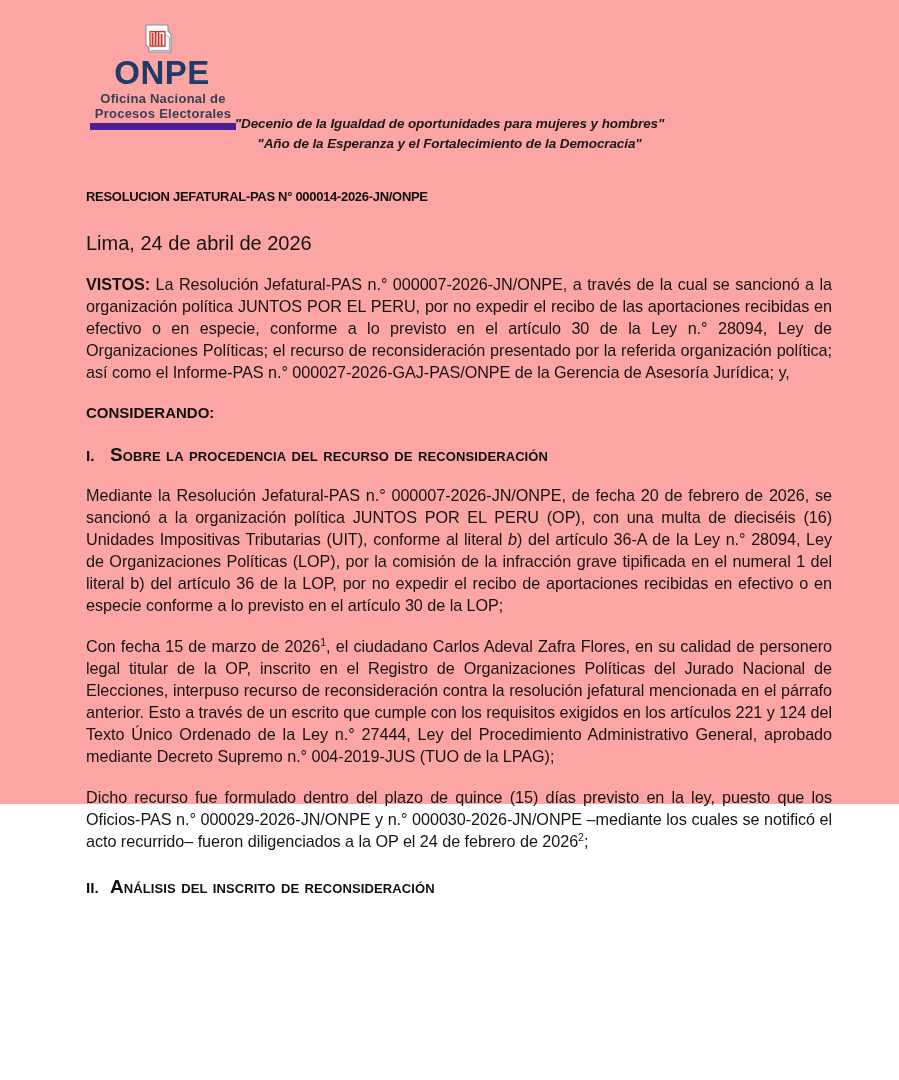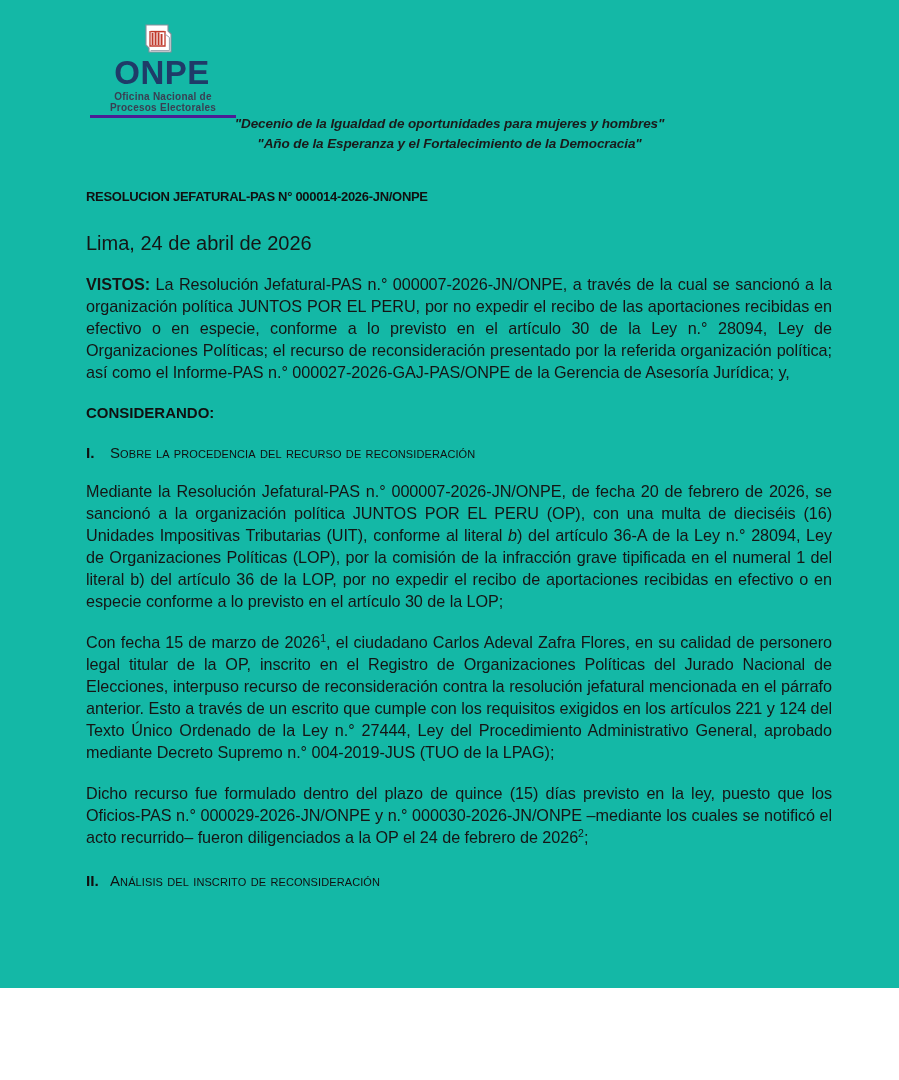--- a/index.html
+++ b/index.html
@@ -13,22 +13,22 @@
     height: 1080px;
     overflow: hidden;
     font-family: "Liberation Sans", sans-serif;
     color: #111111;
     -webkit-font-smoothing: antialiased;
   }
 
   .page {
     position: relative;
     width: 899px;
-    height: 988px;
-    background: #14b8a6;
+    height: 804px;
+    background: #fca5a5;
     box-sizing: border-box;
   }
 
   
   .letterhead {
     padding-top: 22px;
     padding-left: 86px;
     height: 96px;
     box-sizing: border-box;
   }
@@ -49,28 +49,28 @@
     font-weight: bold;
     font-size: 33px;
     letter-spacing: 0.5px;
     color: #1f3b68;
     line-height: 0.95;
     text-align: center;
     margin-left: 2px;
   }
   .logo-sub {
     font-family: "Liberation Sans", sans-serif;
-    font-size: 10px;
+    font-size: 13px;
     font-weight: bold;
     color: #3a3f52;
     letter-spacing: 0.25px;
     text-align: center;
     margin-top: 3px;
     margin-left: 2px;
-    border-bottom: 3px solid #4c1d95;
+    border-bottom: 7px solid #4c1d95;
     padding-bottom: 2px;
     display: inline-block;
   }
   .logo-sub-wrap { text-align: center; margin-left: 2px; }
 
   
   .motto {
     text-align: center;
     font-style: italic;
     font-weight: bold;
@@ -132,22 +132,22 @@
     align-items: baseline;
   }
   .section-num {
     width: 24px;
     flex: 0 0 24px;
     font-size: 15.4px;
     font-weight: bold;
   }
   .section-text {
     font-variant: small-caps;
-    font-weight: normal;
-    font-size: 15px;
+    font-weight: bold;
+    font-size: 19px;
     letter-spacing: 0.1px;
   }
 
   sup.fn {
     font-size: 0.65em;
     vertical-align: super;
     line-height: 0;
   }
   em.it { font-style: italic; }
 </style>

